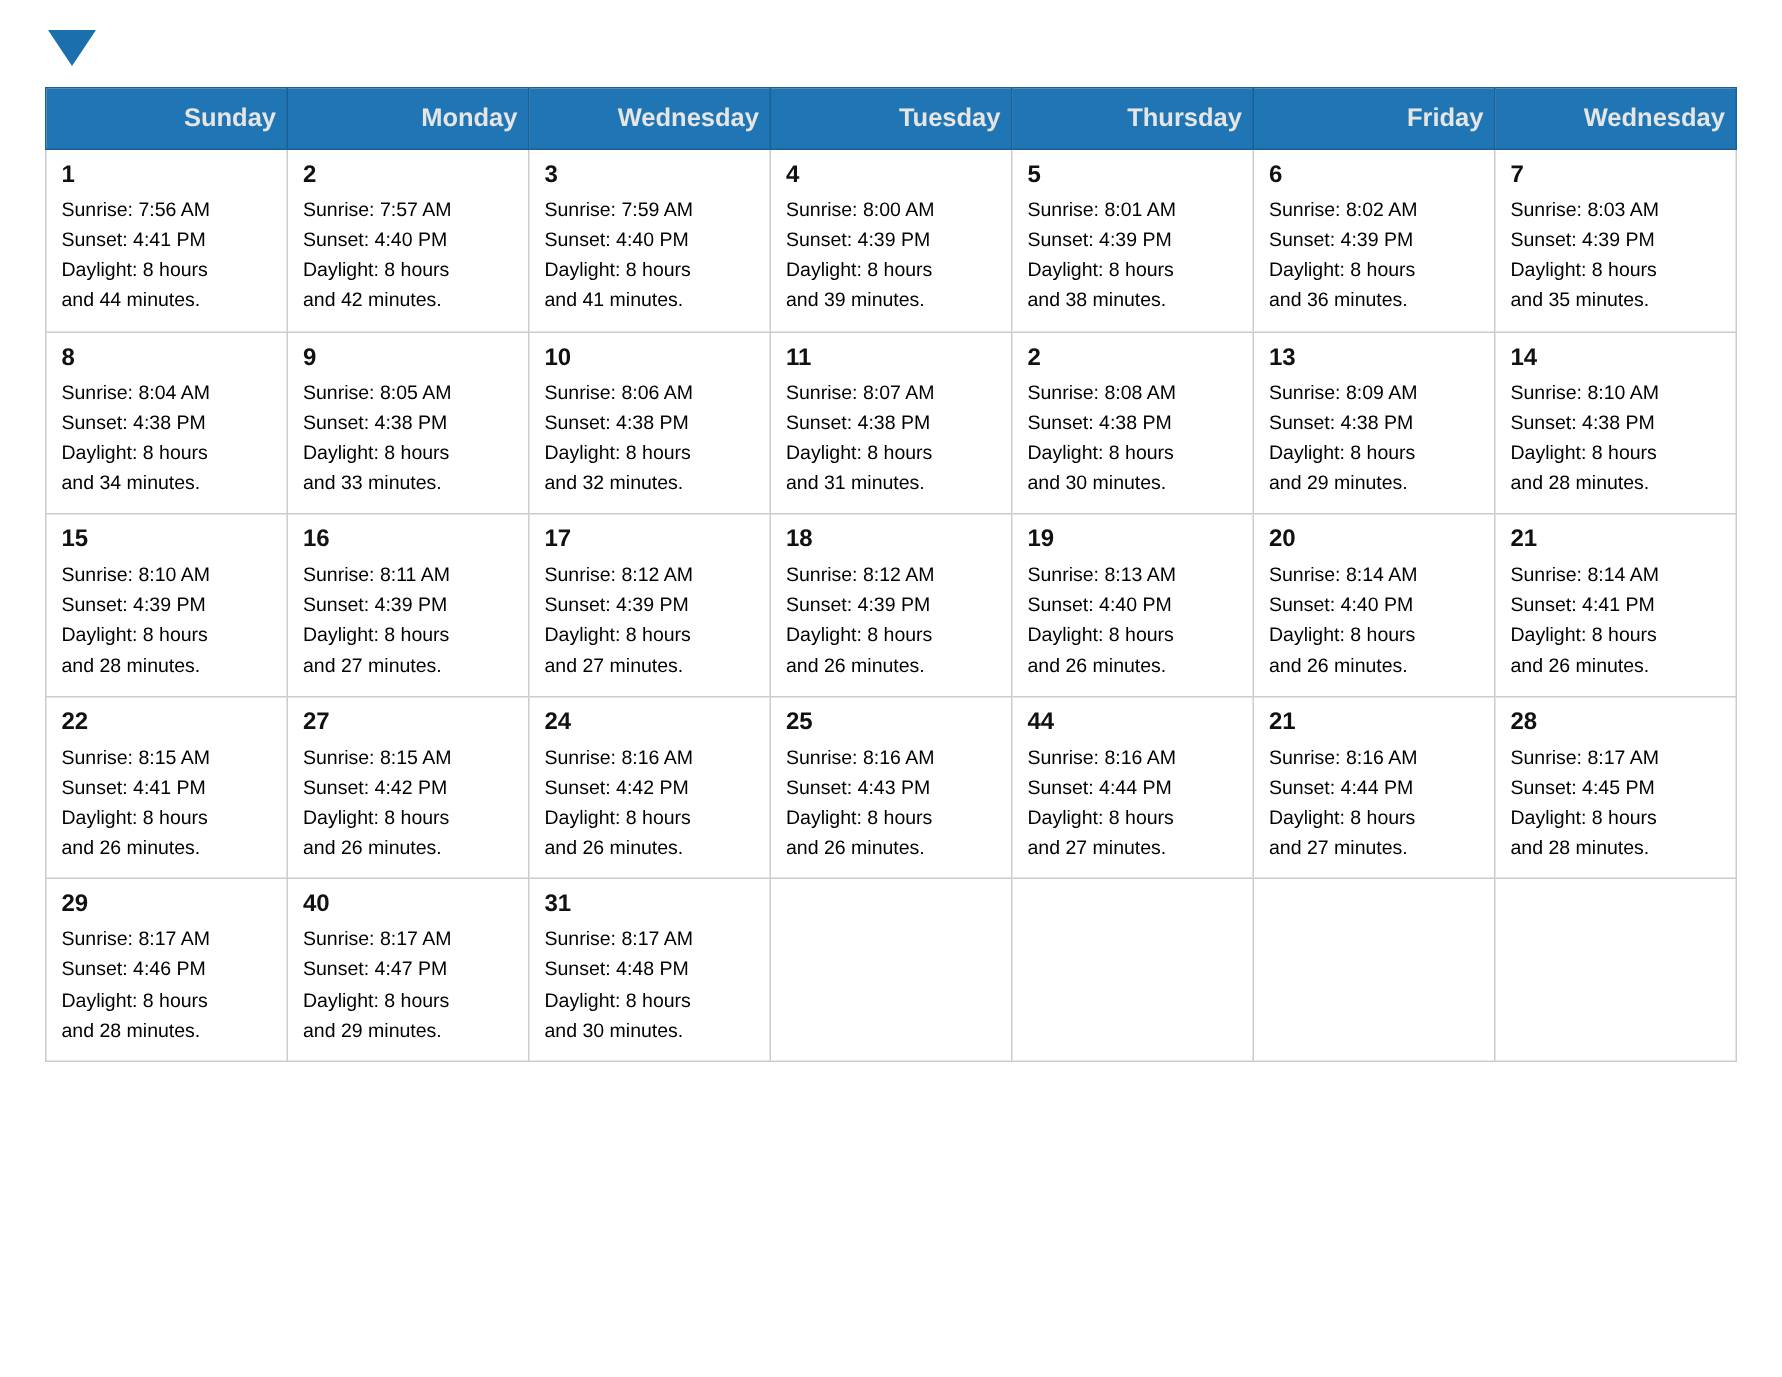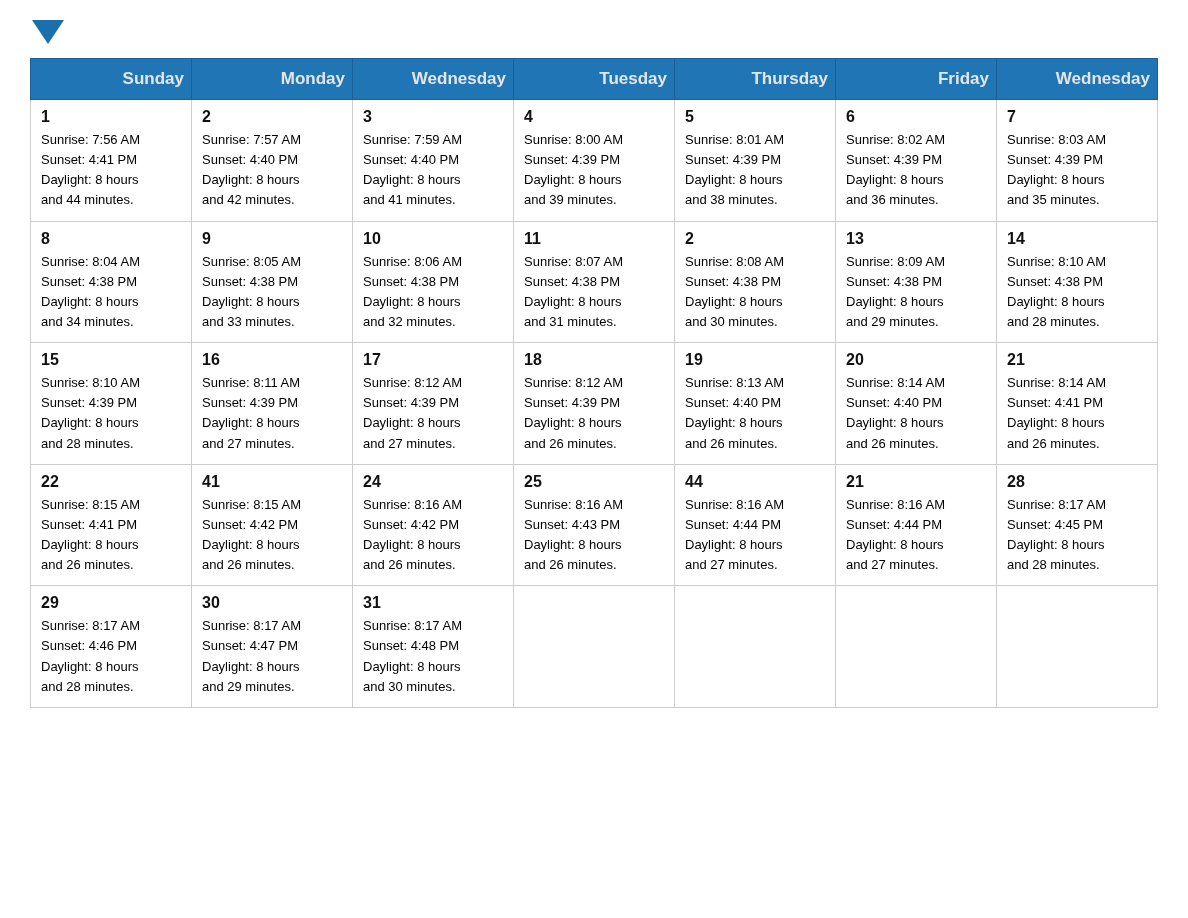--- a/index.html
+++ b/index.html
@@ -220,21 +220,21 @@
           <span class="day-number">21</span>
           <div class="day-info">Sunrise: 8:14 AM<br>Sunset: 4:41 PM<br>Daylight: 8 hours<br>and 26 minutes.</div>
         </td>
       </tr>
       <tr>
         <td>
           <span class="day-number">22</span>
           <div class="day-info">Sunrise: 8:15 AM<br>Sunset: 4:41 PM<br>Daylight: 8 hours<br>and 26 minutes.</div>
         </td>
         <td>
-          <span class="day-number">41</span>
+          <span class="day-number">27</span>
           <div class="day-info">Sunrise: 8:15 AM<br>Sunset: 4:42 PM<br>Daylight: 8 hours<br>and 26 minutes.</div>
         </td>
         <td>
           <span class="day-number">24</span>
           <div class="day-info">Sunrise: 8:16 AM<br>Sunset: 4:42 PM<br>Daylight: 8 hours<br>and 26 minutes.</div>
         </td>
         <td>
           <span class="day-number">25</span>
           <div class="day-info">Sunrise: 8:16 AM<br>Sunset: 4:43 PM<br>Daylight: 8 hours<br>and 26 minutes.</div>
         </td>
@@ -250,21 +250,21 @@
           <span class="day-number">28</span>
           <div class="day-info">Sunrise: 8:17 AM<br>Sunset: 4:45 PM<br>Daylight: 8 hours<br>and 28 minutes.</div>
         </td>
       </tr>
       <tr>
         <td>
           <span class="day-number">29</span>
           <div class="day-info">Sunrise: 8:17 AM<br>Sunset: 4:46 PM<br>Daylight: 8 hours<br>and 28 minutes.</div>
         </td>
         <td>
-          <span class="day-number">30</span>
+          <span class="day-number">40</span>
           <div class="day-info">Sunrise: 8:17 AM<br>Sunset: 4:47 PM<br>Daylight: 8 hours<br>and 29 minutes.</div>
         </td>
         <td>
           <span class="day-number">31</span>
           <div class="day-info">Sunrise: 8:17 AM<br>Sunset: 4:48 PM<br>Daylight: 8 hours<br>and 30 minutes.</div>
         </td>
         <td class="empty"></td>
         <td class="empty"></td>
         <td class="empty"></td>
         <td class="empty"></td>

